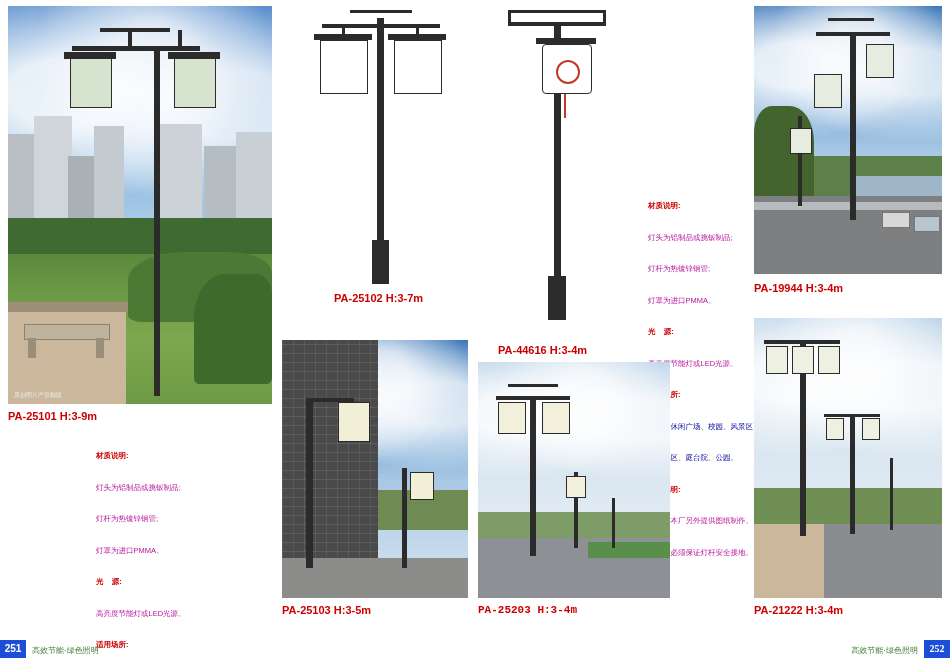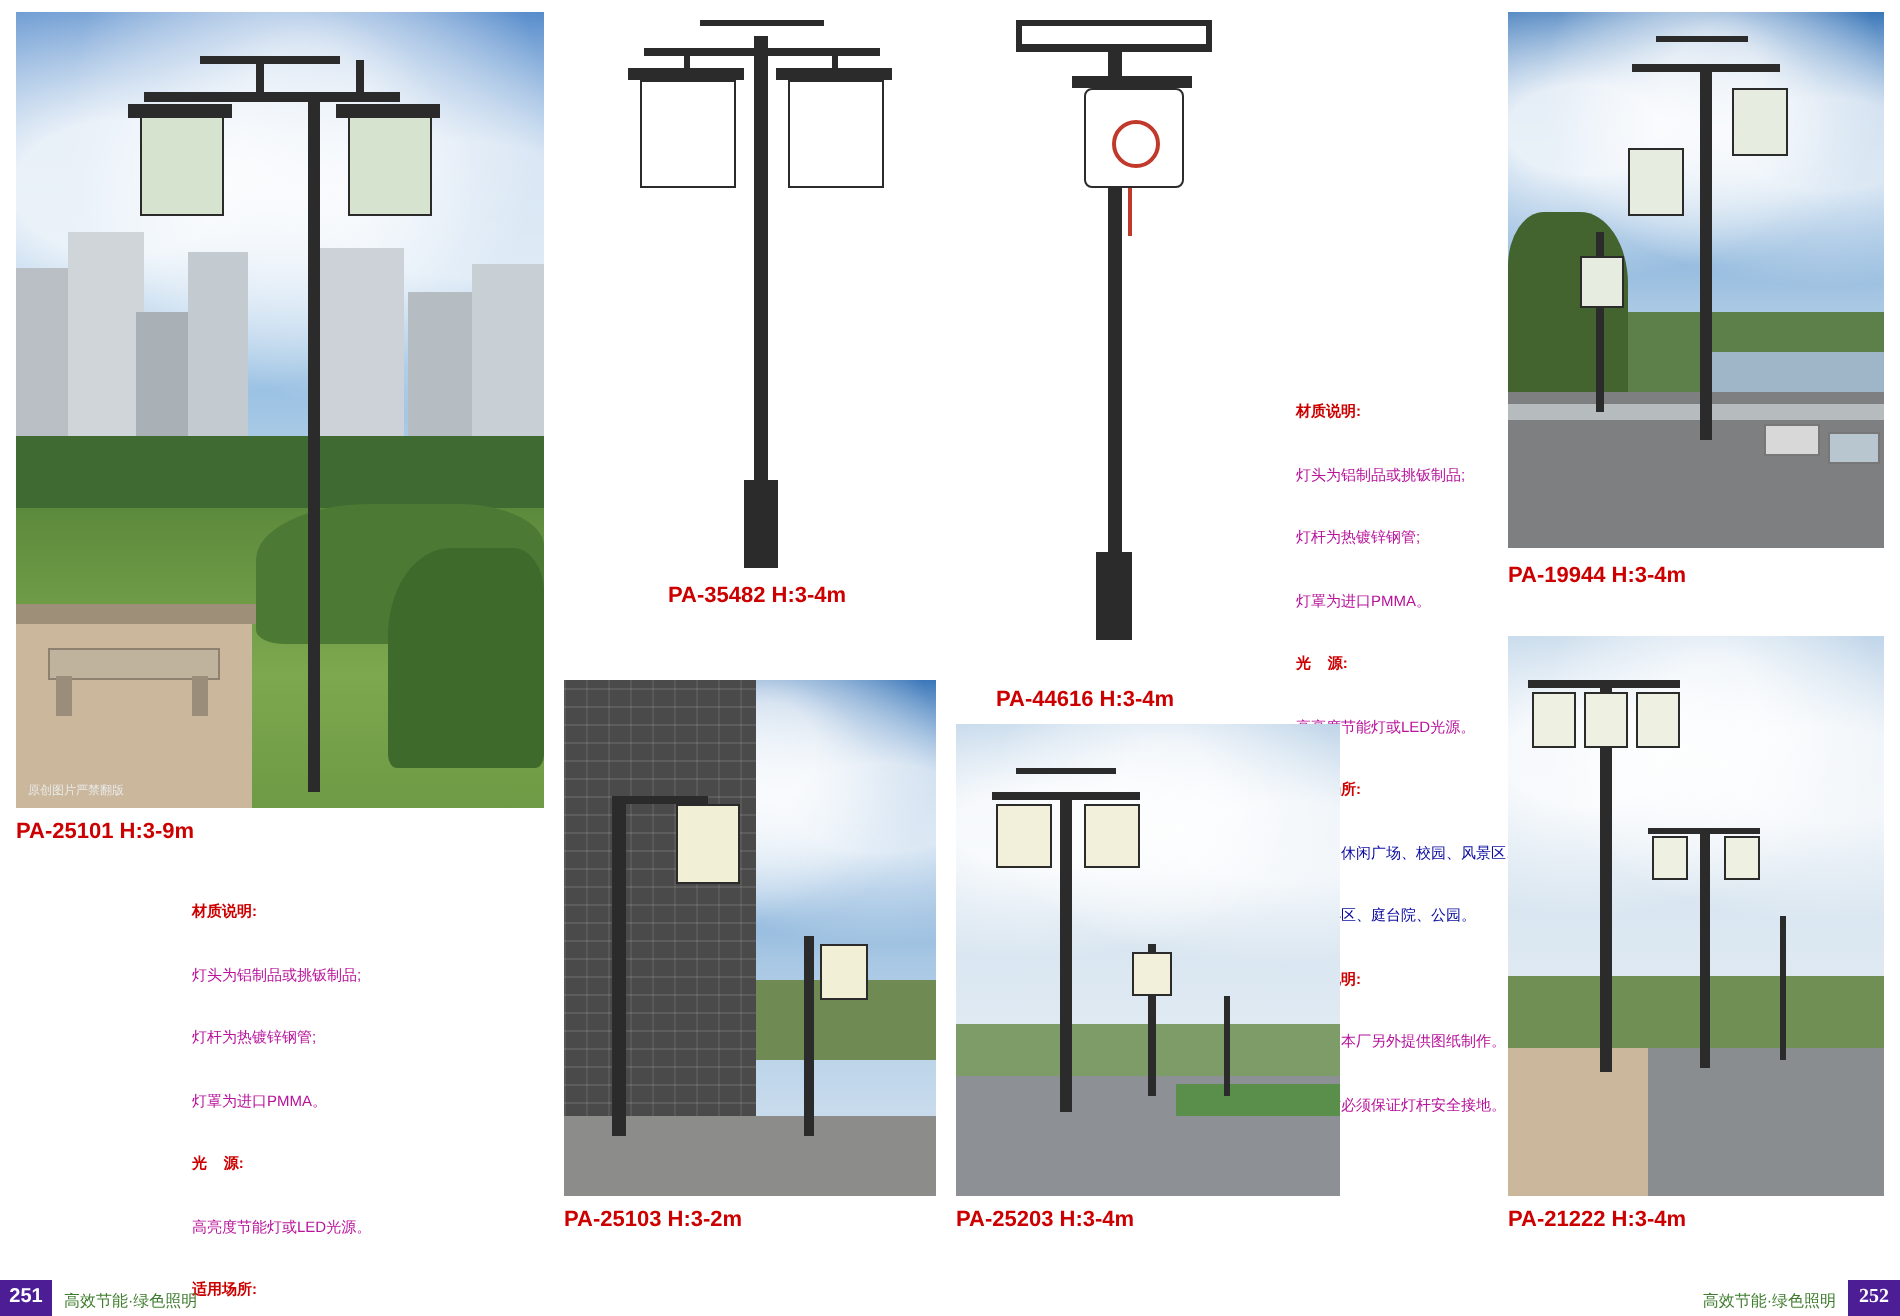--- a/index.html
+++ b/index.html
@@ -32,21 +32,21 @@
 
   
   .spec{position:absolute;font-size:7.5px;line-height:10.5px;white-space:pre;}
   .spec .hdr{color:#cc0000;font-weight:bold;}
   .spec .ln{color:#b8129b;}
   .spec .ln2{color:#0a0aa0;}
 
   
   .foot{position:absolute;bottom:0;height:18px;width:100%;}
   .foot-num{
-    position:absolute;bottom:0;width:26px;height:18px;background:#4c1d95;
+    position:absolute;bottom:0;width:26px;height:18px;background:#1d4ed8;
     color:#fff;font-size:10px;line-height:18px;text-align:center;font-weight:bold;
   }
   .foot-txt{position:absolute;bottom:2px;font-size:8px;color:#3f7d2e;}
 
   
   .pole{position:absolute;background:#2b2b2b;}
   .arm{position:absolute;background:#2b2b2b;}
   .lantern{position:absolute;border:1.5px solid #2b2b2b;background:#cfe0c8;}
   .lantern.cap{position:absolute;border:none;background:#2b2b2b;}
 </style>
@@ -115,21 +115,21 @@
     <div class="pole" style="left:72px;top:236px;width:17px;height:44px;"></div>
     <div class="arm" style="left:22px;top:20px;width:118px;height:4px;"></div>
     <div class="arm" style="left:50px;top:6px;width:62px;height:3px;"></div>
     <div class="arm" style="left:42px;top:22px;width:3px;height:14px;"></div>
     <div class="arm" style="left:116px;top:22px;width:3px;height:14px;"></div>
     <div class="lantern" style="left:20px;top:36px;width:46px;height:52px;background:#ffffff;"></div>
     <div class="lantern cap" style="left:14px;top:30px;width:58px;height:6px;"></div>
     <div class="lantern" style="left:94px;top:36px;width:46px;height:52px;background:#ffffff;"></div>
     <div class="lantern cap" style="left:88px;top:30px;width:58px;height:6px;"></div>
   </div>
-  <div class="caption" style="left:334px;top:292px;">PA-35482 H:3-4m</div>
+  <div class="caption" style="left:334px;top:292px;">PA-25102 H:3-7m</div>
 
   <div class="photo sky-white" style="left:486px;top:4px;width:150px;height:330px;background:#ffffff;">
     <div class="pole" style="left:68px;top:18px;width:7px;height:294px;"></div>
     <div class="pole" style="left:62px;top:272px;width:18px;height:44px;"></div>
     <div class="arm" style="left:22px;top:18px;width:98px;height:4px;"></div>
     <div class="arm" style="left:22px;top:6px;width:98px;height:3px;"></div>
     <div class="arm" style="left:22px;top:6px;width:3px;height:16px;"></div>
     <div class="arm" style="left:117px;top:6px;width:3px;height:16px;"></div>
     <div class="lantern" style="left:56px;top:40px;width:48px;height:48px;background:#ffffff;border-radius:4px;"></div>
     <div class="lantern cap" style="left:50px;top:34px;width:60px;height:6px;"></div>
@@ -178,37 +178,37 @@
     <div style="position:absolute;left:0;top:0;width:96px;height:230px;
        background-image:repeating-linear-gradient(0deg,rgba(255,255,255,.10) 0 1px,transparent 1px 9px),repeating-linear-gradient(90deg,rgba(255,255,255,.08) 0 1px,transparent 1px 11px);"></div>
     <div style="position:absolute;left:96px;top:150px;width:90px;height:40px;background:#6f8a52;"></div>
     <div style="position:absolute;left:0;top:218px;width:186px;height:40px;background:#8c8d8a;"></div>
     <div class="pole" style="left:24px;top:58px;width:7px;height:170px;"></div>
     <div class="arm" style="left:28px;top:58px;width:44px;height:4px;"></div>
     <div class="lantern" style="left:56px;top:62px;width:30px;height:38px;background:#f1efd6;"></div>
     <div class="pole" style="left:120px;top:128px;width:5px;height:100px;"></div>
     <div class="lantern" style="left:128px;top:132px;width:22px;height:26px;background:#f1efd6;"></div>
   </div>
-  <div class="caption" style="left:282px;top:604px;">PA-25103 H:3-2m</div>
+  <div class="caption" style="left:282px;top:604px;">PA-25103 H:3-5m</div>
 
   <div class="photo sky-c" style="left:478px;top:362px;width:192px;height:236px;">
     <div class="clouds"></div>
     <div style="position:absolute;left:0;top:150px;width:192px;height:30px;background:#7e9c68;"></div>
     <div style="position:absolute;left:0;top:176px;width:192px;height:60px;background:#8d9094;"></div>
     <div style="position:absolute;left:110px;top:180px;width:82px;height:16px;background:#5a8f4b;"></div>
     <div class="pole" style="left:52px;top:34px;width:6px;height:160px;"></div>
     <div class="arm" style="left:18px;top:34px;width:74px;height:4px;"></div>
     <div class="arm" style="left:30px;top:22px;width:50px;height:3px;"></div>
     <div class="lantern" style="left:20px;top:40px;width:26px;height:30px;background:#f2efdb;"></div>
     <div class="lantern" style="left:64px;top:40px;width:26px;height:30px;background:#f2efdb;"></div>
     <div class="pole" style="left:96px;top:110px;width:4px;height:76px;"></div>
     <div class="lantern" style="left:88px;top:114px;width:18px;height:20px;background:#f2efdb;"></div>
     <div class="pole" style="left:134px;top:136px;width:3px;height:50px;"></div>
   </div>
-  <div class="caption" style="left:478px;top:604px;">PA-25203 H:3-4m</div>
+  <div class="caption" style="left:478px;top:604px;font-family:Liberation Mono, monospace;">PA-25203 H:3-4m</div>
 
   <div class="photo sky-c" style="left:754px;top:318px;width:188px;height:280px;">
     <div class="clouds"></div>
     <div style="position:absolute;left:0;top:170px;width:188px;height:44px;background:#6f8f55;"></div>
     <div style="position:absolute;left:0;top:206px;width:188px;height:74px;background:#8a8d8f;"></div>
     <div style="position:absolute;left:0;top:206px;width:70px;height:74px;background:#cbb79b;"></div>
     <div class="pole" style="left:46px;top:22px;width:6px;height:196px;"></div>
     <div class="arm" style="left:10px;top:22px;width:76px;height:4px;"></div>
     <div class="lantern" style="left:12px;top:28px;width:20px;height:26px;background:#eef0e2;"></div>
     <div class="lantern" style="left:38px;top:28px;width:20px;height:26px;background:#eef0e2;"></div>

